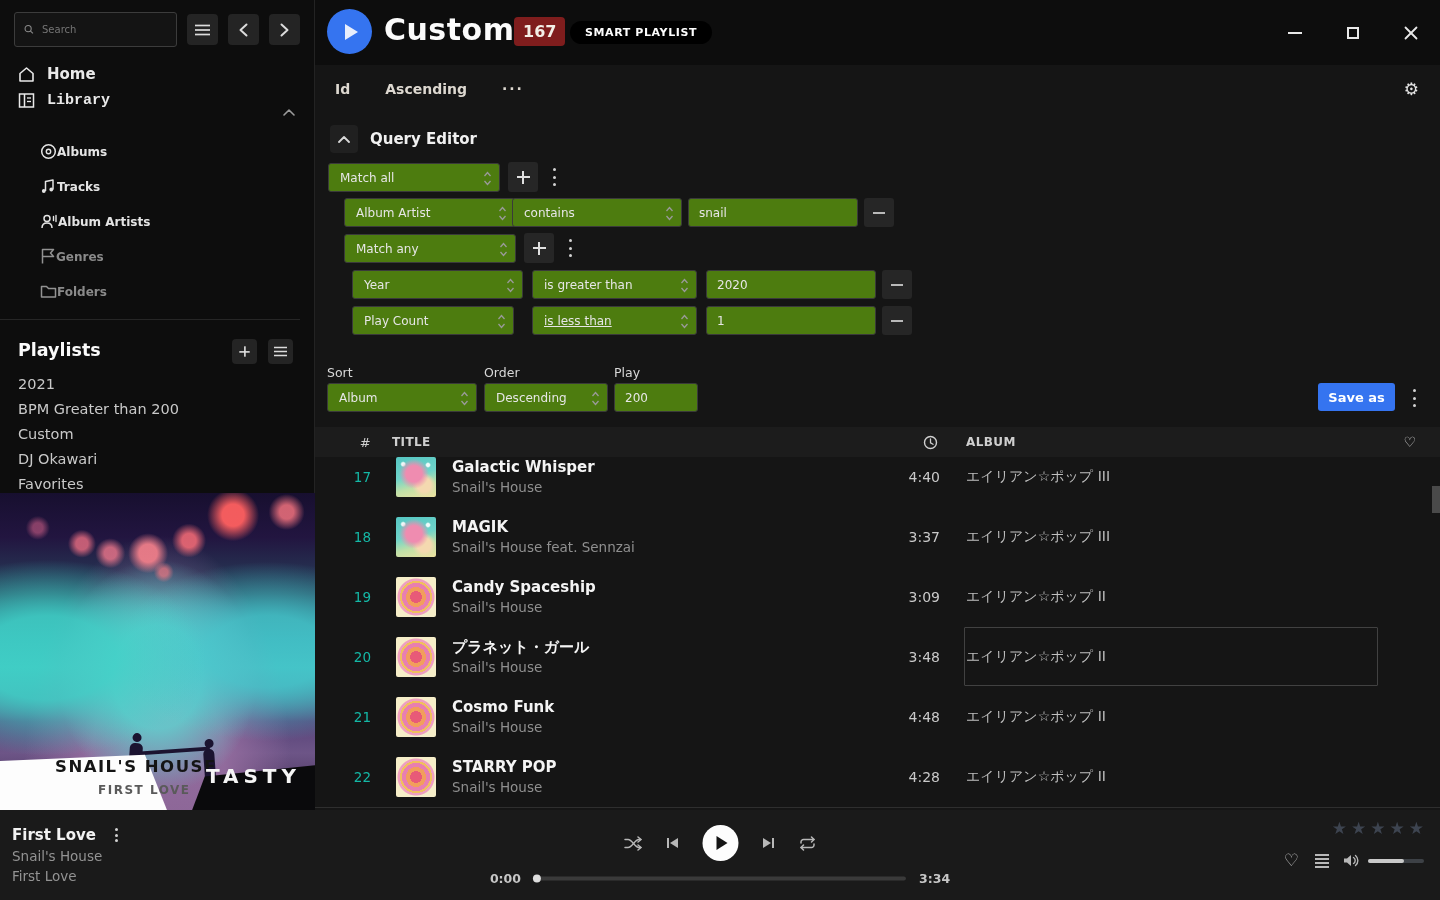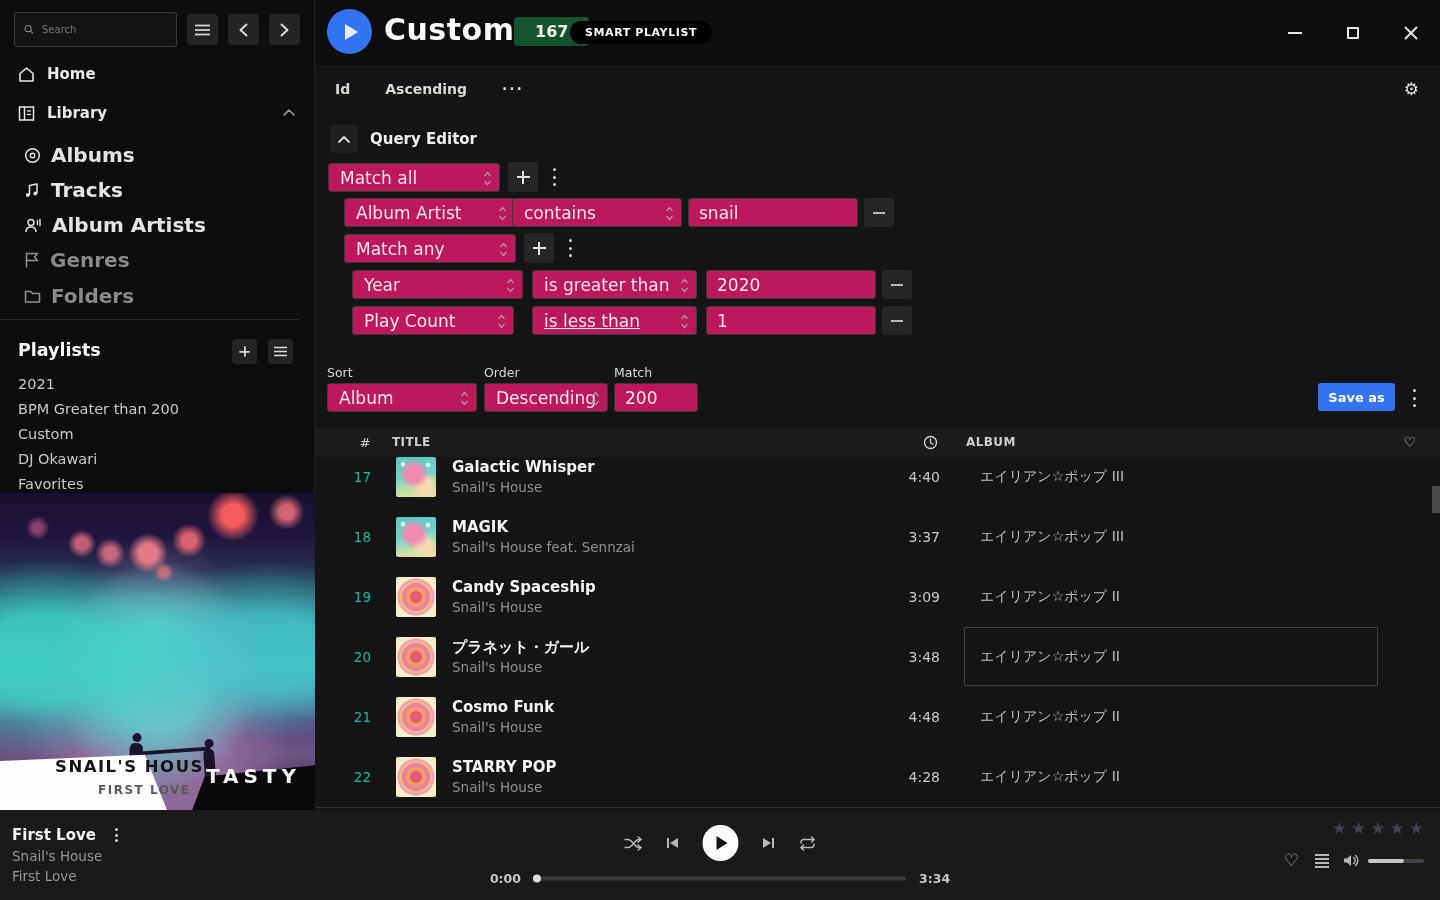--- a/index.html
+++ b/index.html
@@ -12,21 +12,21 @@
   svg { display:block; }
 
   
   .sidebar { position:absolute; left:0; top:0; width:315px; height:810px; background:#0d0d0d; border-right:1px solid #232323; }
   .search-row { position:absolute; top:12px; left:14px; display:flex; gap:10px; align-items:center; }
   .search-box { width:163px; height:35px; border:1px solid #3c3c3c; background:#141414; border-radius:3px; display:flex; align-items:center; padding:0 9px; gap:8px; }
   .search-box input { flex:1; background:transparent; border:none; outline:none; color:#cfcfcf; font-size:10px; font-family:inherit; }
   .search-box input::placeholder { color:#757575; }
   .sq-btn { width:31px; height:31px; background:#242424; border-radius:4px; display:flex; align-items:center; justify-content:center; cursor:pointer; }
   .nav-item { position:absolute; left:18px; display:flex; align-items:center; gap:12px; font-size:15px; font-weight:bold; color:#e9e9e9; cursor:pointer; }
-  .nav-sub { position:absolute; left:24px; display:flex; align-items:center; gap:10px; font-size:20px; font-weight:bold; color:#e4e4e4; cursor:pointer; }
+  .nav-sub { position:absolute; left:40px; display:flex; align-items:center; gap:0; font-size:12px; font-weight:bold; color:#e4e4e4; cursor:pointer; }
   .nav-sub.dim { color:#8a8a8a; }
   .nav-sub.dim svg { opacity:.62; }
   .lib-chevron { position:absolute; left:283px; top:109px; cursor:pointer; }
   .side-divider { position:absolute; left:0; top:319px; width:300px; height:1px; background:#262626; }
   .pl-header { position:absolute; left:18px; top:340px; font-size:17.5px; font-weight:bold; color:#fafafa; }
   .pl-btns { position:absolute; left:232px; top:339px; display:flex; gap:11px; }
   .pl-btn { width:25px; height:25px; background:#242424; border-radius:4px; display:flex; align-items:center; justify-content:center; cursor:pointer; }
   .pl-list { position:absolute; left:18px; top:371px; width:280px; }
   .pl-item { height:25px; display:flex; align-items:center; font-size:14.5px; color:#c9c9c9; cursor:pointer; }
 
@@ -58,33 +58,33 @@
   .banner-artist { position:absolute; left:55px; bottom:34px; color:#141414; font-size:16.5px; font-weight:bold; letter-spacing:1.5px; }
   .banner-album { position:absolute; left:98px; bottom:13px; color:#5a5a5a; font-size:12px; font-weight:bold; letter-spacing:1.5px; }
   .banner-logo { position:absolute; right:14px; bottom:22px; color:#f5f5f5; font-size:20px; font-weight:bold; letter-spacing:5px; }
 
   
   .main { position:absolute; left:315px; top:0; width:1125px; height:810px; background:#151515; }
   .title-band { position:absolute; top:0; left:0; width:100%; height:65px; background:#0d0d0d; }
   .big-play { position:absolute; left:12px; top:9px; width:45px; height:45px; border-radius:50%; background:var(--accent,#3574f0); cursor:pointer; display:flex; align-items:center; justify-content:center; }
   .big-play .tri { width:0; height:0; border-style:solid; border-width:8px 0 8px 13px; border-color:transparent transparent transparent #e8eefc; margin-left:3px; }
   .page-title { position:absolute; left:69px; top:12px; font-size:30px; font-weight:800; letter-spacing:.5px; color:#fbfbfb; }
-  .count-badge { position:absolute; left:199px; top:17px; height:29px; min-width:39px; background:#14532d; border-radius:4px; display:flex; align-items:center; justify-content:center; font-size:16px; font-weight:bold; color:#f3efe7; padding:0 21px; }
+  .count-badge { position:absolute; left:199px; top:17px; height:29px; min-width:39px; background:#7f1d1d; border-radius:4px; display:flex; align-items:center; justify-content:center; font-size:16px; font-weight:bold; color:#f3efe7; padding:0 9px; }
   .smart-badge { position:absolute; left:255px; top:21px; height:23px; background:#000; border-radius:12px; display:flex; align-items:center; padding:0 15px; font-size:11px; font-weight:bold; letter-spacing:.6px; color:#fdfdfd; }
   .win-btns { position:absolute; right:0; top:0; height:65px; display:flex; align-items:center; gap:30px; padding-right:15px; }
   .win-btn { width:28px; height:28px; display:flex; align-items:center; justify-content:center; cursor:pointer; }
 
   .toolbar-sort { position:absolute; left:20px; top:81px; display:flex; align-items:center; gap:35px; font-size:14px; font-weight:bold; color:#ddd8d0; }
   .toolbar-sort .tb-item { cursor:pointer; }
   .gear { position:absolute; right:21px; top:79px; font-size:17px; color:#e3e3e3; cursor:pointer; font-family:"DejaVu Sans",sans-serif; }
 
   .collapse-btn { position:absolute; left:15px; top:125px; width:28px; height:28px; background:#202020; border-radius:4px; display:flex; align-items:center; justify-content:center; cursor:pointer; }
   .qe-title { position:absolute; left:55px; top:130px; font-size:15px; font-weight:bold; color:#f0f0f0; }
 
-  .select, .tinput { position:absolute; height:29px; background:#be185d; border:1px solid #3a3a3a; border-radius:3px; font-size:17px; color:#e6e6e6; }
+  .select, .tinput { position:absolute; height:29px; background:#4d7c0f; border:1px solid #3a3a3a; border-radius:3px; font-size:12px; color:#e6e6e6; }
   .select { display:flex; align-items:center; padding:0 24px 0 11px; cursor:pointer; }
   .select .updown { position:absolute; right:7px; top:7px; }
   .tinput { padding:0 10px; outline:none; font-family:inherit; }
   .sq30 { position:absolute; width:30px; height:30px; background:#262626; border-radius:3px; cursor:pointer; display:flex; align-items:center; justify-content:center; }
   .plus-glyph { position:relative; width:13px; height:13px; }
   .plus-glyph::before { content:""; position:absolute; left:0; top:5.5px; width:13px; height:2px; background:#e0e0e0; }
   .plus-glyph::after { content:""; position:absolute; left:5.5px; top:0; width:2px; height:13px; background:#e0e0e0; }
   .minus-glyph { width:12px; height:2px; background:#b9b9b9; }
   .dots-v { position:absolute; width:14px; height:18px; display:flex; flex-direction:column; align-items:center; justify-content:space-between; cursor:pointer; }
   .dots-v i { width:3px; height:3px; border-radius:50%; background:#d2d2d2; }
@@ -109,21 +109,21 @@
       radial-gradient(circle at 70% 70%, #f4d9b0 0 7px, rgba(244,217,176,0) 12px),
       radial-gradient(circle at 18% 18%, rgba(255,255,255,.9) 0 1.5px, rgba(255,255,255,0) 3px),
       radial-gradient(circle at 80% 20%, rgba(255,255,255,.9) 0 1.5px, rgba(255,255,255,0) 3px); }
   .c-thumb.cream { background:#f6eec9; }
   .c-thumb.cream .blob { position:absolute; inset:0; background:
       radial-gradient(circle at 50% 50%, #e85a78 0 6px, #f29e5c 6px 10px, #e87fb0 10px 14px, #f0c05e 14px 16px, #ef9fc0 16px 18px, rgba(239,159,192,0) 19px); }
   .c-title { flex:1; margin-left:16px; min-width:0; }
   .t-title { font-size:15px; font-weight:bold; color:#f4f4f4; line-height:1.35; }
   .t-artist { font-size:13.5px; color:#8f8f8f; line-height:1.5; }
   .c-time { width:80px; text-align:right; font-size:14px; color:#c9c9c9; }
-  .c-album { width:450px; padding-left:40px; font-size:14px; color:#bfbfbf; }
+  .c-album { width:450px; padding-left:26px; font-size:14px; color:#bfbfbf; }
   .c-heart { width:50px; }
   .sel-box { display:none; position:absolute; left:649px; top:0; width:414px; height:59px; border:1px solid #414141; border-radius:1px; }
   .trow.selected .sel-box { display:block; }
   .scroll-thumb { position:absolute; right:0; top:486px; width:8px; height:27px; background:#4a4a4a; }
 
   
   .playerbar { position:absolute; left:0; bottom:0; width:1440px; height:90px; background:#1a1a1a; }
   .np-title-row { position:absolute; left:12px; top:16px; display:flex; align-items:center; gap:14px; }
   .np-title { font-size:15px; font-weight:bold; color:#f2f2f2; }
   .np-artist { position:absolute; left:12px; top:38px; font-size:13.5px; color:#939393; }
@@ -181,21 +181,21 @@
       </div>
     </div>
 
     <div class="nav-item" style="top:65px;">
       <svg width="17" height="17" viewBox="0 0 17 17">
           <path d="M2 7.5 L8.5 2 L15 7.5 V15 H2 Z" fill="none" stroke="#e9e9e9" stroke-width="1.6" stroke-linejoin="round"></path>
         </svg>
       <span>Home</span>
     </div>
 
-    <div class="nav-item" style="top:104px;">
+    <div class="nav-item" style="top:92px;font-family:Liberation Mono, monospace;">
       <svg width="17" height="17" viewBox="0 0 17 17">
           <rect x="1.5" y="2" width="14" height="13" fill="none" stroke="#e9e9e9" stroke-width="1.5"></rect>
           <line x1="6.5" y1="2" x2="6.5" y2="15" stroke="#e9e9e9" stroke-width="1.5"></line>
           <line x1="9" y1="6" x2="13" y2="6" stroke="#e9e9e9" stroke-width="1.3"></line>
           <line x1="9" y1="9.5" x2="13" y2="9.5" stroke="#e9e9e9" stroke-width="1.3"></line>
         </svg>
       <span>Library</span>
     </div>
     <div class="lib-chevron">
       <svg width="12" height="7" viewBox="0 0 12 7">
@@ -401,21 +401,21 @@
           <polyline points="1.5,10 4.5,13.5 7.5,10" fill="none" stroke="#9a9a9a" stroke-width="1.3"></polyline>
         </svg>
     </div>
     <input class="tinput" style="left: 391px; top: 306px; width: 170px;" value="1">
     <div class="sq30" style="left:567px; top:306px; height:29px;">
         <span class="minus-glyph"></span>
       </div>
 
     <div class="form-label" style="left:12px; top:365px;">Sort</div>
     <div class="form-label" style="left:169px; top:365px;">Order</div>
-    <div class="form-label" style="left:299px; top:365px;">Match</div>
+    <div class="form-label" style="left:299px; top:365px;">Play</div>
 
     <div class="select" style="left:12px; top:383px; width:150px;">
       <span>Album</span>
       <svg class="updown" width="9" height="15" viewBox="0 0 9 15">
           <polyline points="1.5,5 4.5,1.5 7.5,5" fill="none" stroke="#9a9a9a" stroke-width="1.3"></polyline>
           <polyline points="1.5,10 4.5,13.5 7.5,10" fill="none" stroke="#9a9a9a" stroke-width="1.3"></polyline>
         </svg>
     </div>
     <div class="select" style="left:169px; top:383px; width:124px;">
       <span>Descending</span>

